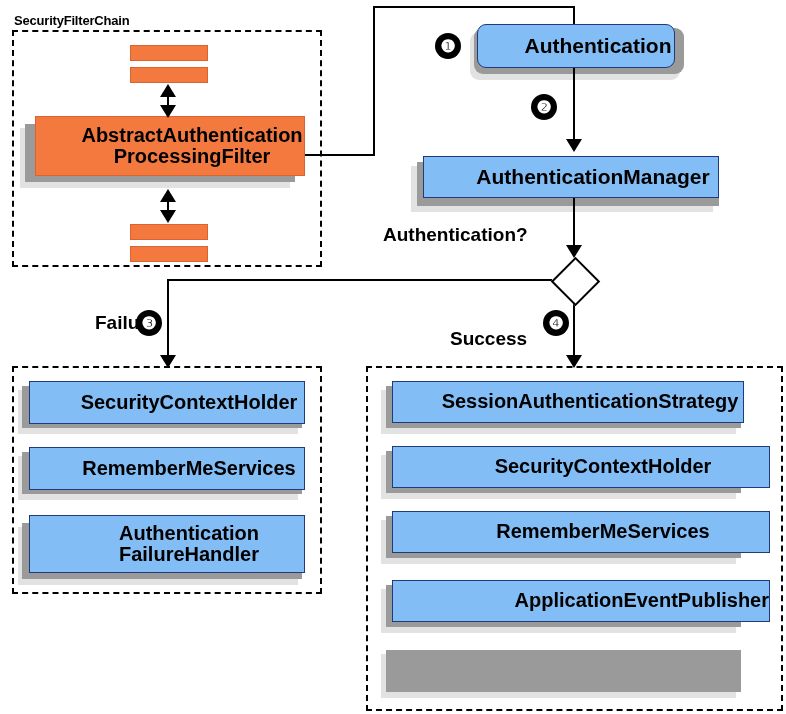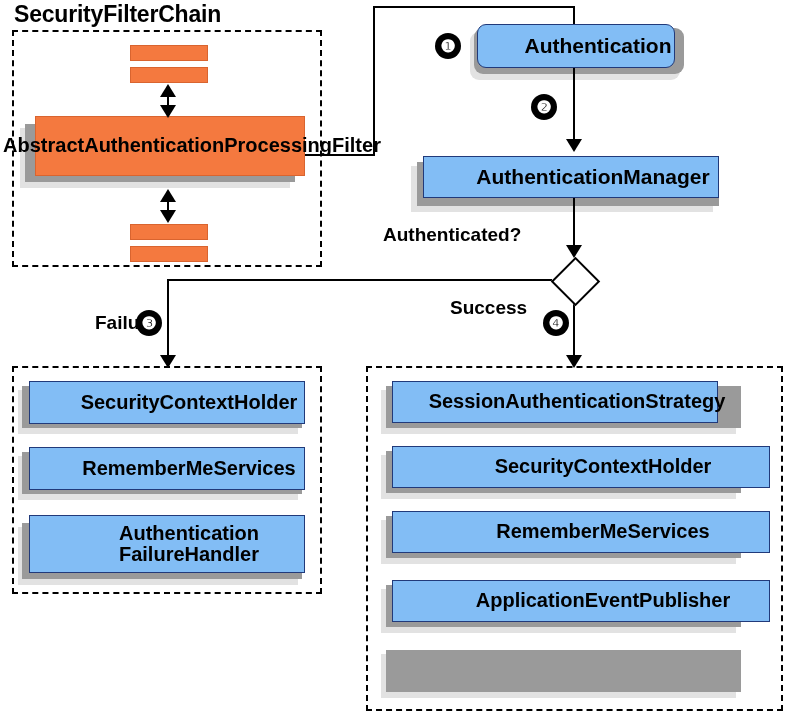--- a/index.html
+++ b/index.html
@@ -14,25 +14,26 @@
     position: relative;
     width: 786px;
     height: 714px;
     background: #ffffff;
     overflow: hidden;
   }
 
   
   .group-title {
     position: absolute;
-    font-size: 23px;
+    font-size: 13px;
     font-weight: bold;
     color: #000;
     white-space: nowrap;
     letter-spacing: -0.2px;
+    margin-top: 12px;
   }
   .dashed-box {
     position: absolute;
     border: 2px dashed #000000;
     background: transparent;
     box-sizing: border-box;
   }
 
   
   .node {
@@ -147,21 +148,21 @@
 
   <div class="node orange" style="left:130px; top:45px; width:78px; height:16px;"></div>
   <div class="node orange" style="left:130px; top:67px; width:78px; height:16px;"></div>
 
   <div class="vline" style="left:167px; top:91px; height:24px;"></div>
   <div class="arrowhead-up" style="left:160px; top:84px;"></div>
   <div class="arrowhead-down" style="left:160px; top:105px;"></div>
 
   <div class="shadow-light" style="left:20px; top:128px; width:270px; height:60px;"></div>
   <div class="shadow-dark" style="left:25px; top:124px; width:270px; height:58px;"></div>
-  <div class="node orange" style="left:35px; top:116px; width:270px; height:60px; flex-direction:row; font-size:20px;">
+  <div class="node orange" style="left:35px; top:116px; width:270px; height:60px; flex-direction:column; font-size:20px;">
     <span>AbstractAuthentication</span>
     <span>ProcessingFilter</span>
   </div>
 
   <div class="vline" style="left:167px; top:196px; height:24px;"></div>
   <div class="arrowhead-up" style="left:160px; top:189px;"></div>
   <div class="arrowhead-down" style="left:160px; top:210px;"></div>
 
   <div class="node orange" style="left:130px; top:224px; width:78px; height:16px;"></div>
   <div class="node orange" style="left:130px; top:246px; width:78px; height:16px;"></div>
@@ -186,35 +187,35 @@
 
   <div class="shadow-light" style="left:411px; top:166px; width:302px; height:46px;"></div>
   <div class="shadow-dark" style="left:417px; top:162px; width:302px; height:44px;"></div>
   <div class="node blue" style="left:423px; top:156px; width:296px; height:42px; font-size:21px;">
     <span>AuthenticationManager</span>
   </div>
 
   <div class="vline" style="left:573px; top:198px; height:56px;"></div>
   <div class="arrowhead-down" style="left:566px; top:245px;"></div>
 
-  <div class="label" style="left:383px; top:224px;">Authenticated?</div>
+  <div class="label" style="left:383px; top:224px;">Authentication?</div>
 
   <div class="diamond" style="left:558px; top:264px; width:31px; height:31px;"></div>
 
   <div class="hline" style="left:167px; top:279px; width:385px;"></div>
   <div class="vline" style="left:167px; top:279px; height:84px;"></div>
   <div class="arrowhead-down" style="left:160px; top:355px;"></div>
 
   <div class="label" style="left:60px; top:312px;margin-left:35px;">Failure</div>
   <div class="badge" style="left:136px; top:310px;">❸</div>
 
   <div class="vline" style="left:573px; top:295px; height:68px;"></div>
   <div class="arrowhead-down" style="left:566px; top:355px;"></div>
 
-  <div class="label" style="left:450px; top:297px;">Success</div>
+  <div class="label" style="left:450px; top:328px;">Success</div>
   <div class="badge" style="left:543px; top:310px;">❹</div>
 
   <div class="dashed-box" style="left:12px; top:366px; width:310px; height:228px;"></div>
 
   <div class="shadow-light" style="left:18px; top:390px; width:280px; height:44px;"></div>
   <div class="shadow-dark" style="left:22px; top:386px; width:280px; height:42px;"></div>
   <div class="node blue" style="left:29px; top:381px; width:276px; height:43px; font-size:20px;">
     <span>SecurityContextHolder</span>
   </div>
 
@@ -228,38 +229,38 @@
   <div class="shadow-dark" style="left:22px; top:523px; width:280px; height:56px;"></div>
   <div class="node blue" style="left:29px; top:515px; width:276px; height:58px; font-size:20px; flex-direction:column;">
     <span>Authentication</span>
     <span>FailureHandler</span>
   </div>
 
   <div class="dashed-box" style="left:366px; top:366px; width:417px; height:345px;"></div>
 
   <div class="shadow-light" style="left:381px; top:390px; width:355px; height:44px;"></div>
   <div class="shadow-dark" style="left:386px; top:386px; width:355px; height:42px;"></div>
-  <div class="node blue" style="left:392px; top:381px; width:326px; height:42px; font-size:20px;">
+  <div class="node blue" style="left:392px; top:381px; width:352px; height:42px; font-size:20px;">
     <span>SessionAuthenticationStrategy</span>
   </div>
 
   <div class="shadow-light" style="left:381px; top:455px; width:355px; height:44px;"></div>
   <div class="shadow-dark" style="left:386px; top:451px; width:355px; height:42px;"></div>
   <div class="node blue" style="left:392px; top:446px; width:378px; height:42px; font-size:20px;">
     <span>SecurityContextHolder</span>
   </div>
 
   <div class="shadow-light" style="left:381px; top:520px; width:355px; height:44px;"></div>
   <div class="shadow-dark" style="left:386px; top:516px; width:355px; height:42px;"></div>
   <div class="node blue" style="left:392px; top:511px; width:378px; height:42px; font-size:20px;">
     <span>RememberMeServices</span>
   </div>
 
   <div class="shadow-light" style="left:381px; top:589px; width:355px; height:44px;"></div>
   <div class="shadow-dark" style="left:386px; top:585px; width:355px; height:42px;"></div>
-  <div class="node blue" style="left:392px; top:580px; width:378px; height:42px; font-size:20px;">
+  <div class="node blue" style="left:392px; top:580px; width:378px; height:42px; font-size:20px;justify-content:flex-end;">
     <span>ApplicationEventPublisher</span>
   </div>
 
   <div class="shadow-light" style="left:381px; top:654px; width:355px; height:44px;"></div>
   <div class="shadow-dark" style="left:386px; top:650px; width:355px; height:42px;"></div>
 
 </div>
 
 </body></html>

